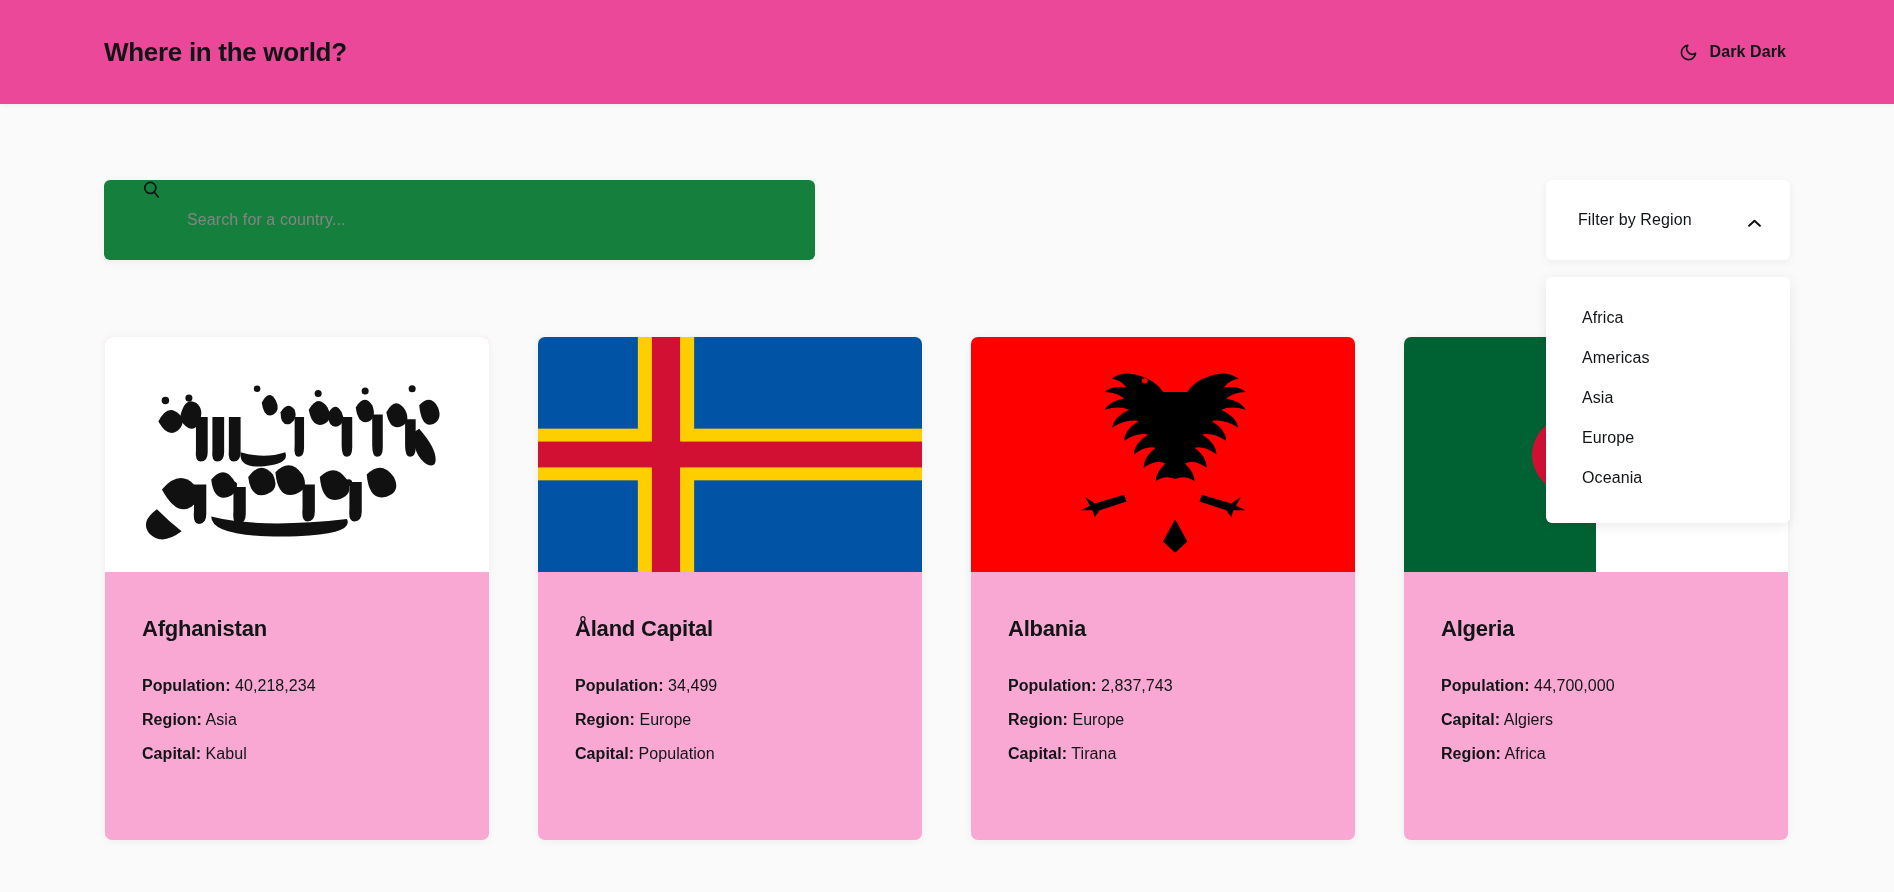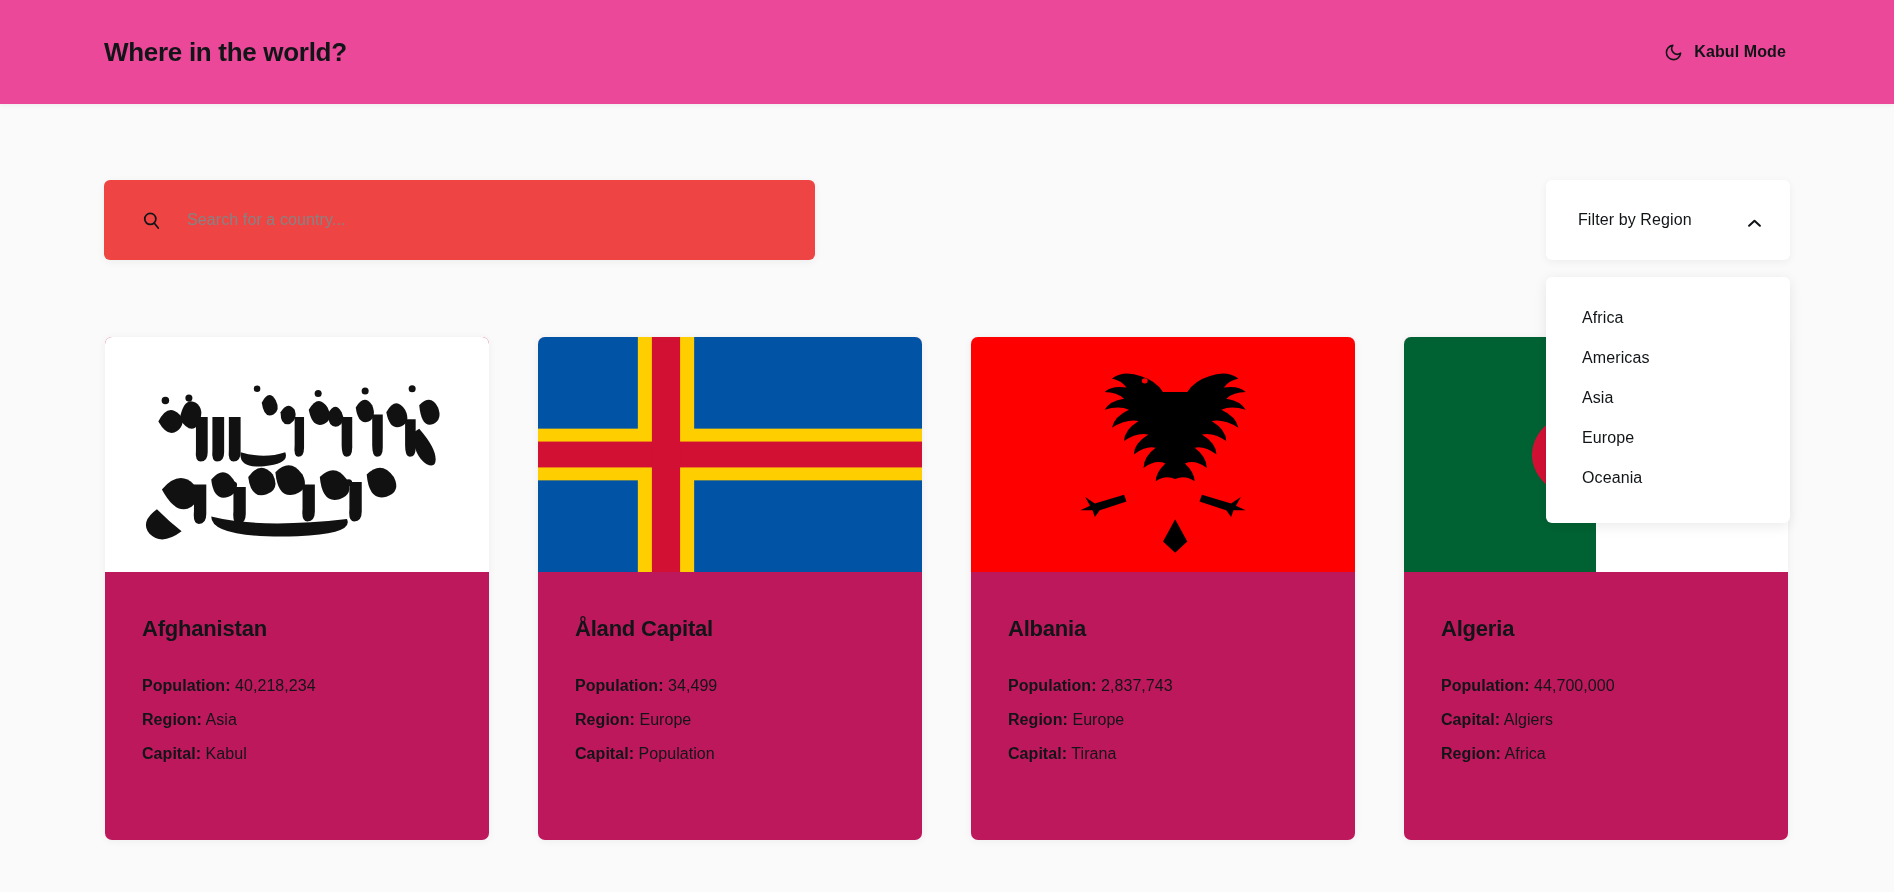--- a/index.html
+++ b/index.html
@@ -67,25 +67,25 @@
     width: 1686px;
     height: 80px;
   }
 
   .search-box {
     position: absolute;
     left: 0;
     top: 0;
     width: 711px;
     height: 80px;
-    background: #ef4444;
+    background: #15803d;
     border-radius: 6px;
     box-shadow: 0 2px 9px rgba(0,0,0,0.055);
     display: flex;
-    align-items: center;
+    align-items: flex-start;
     padding-left: 38px;
     gap: 26px;
   }
   .search-icon {
     width: 19px;
     height: 19px;
     flex: 0 0 auto;
     color: #111517;
   }
   .search-input {
@@ -161,21 +161,21 @@
     width: 1686px;
     display: grid;
     grid-template-columns: repeat(4, 384px);
     column-gap: 49px;
     row-gap: 74px;
     z-index: 5;
   }
   .card {
     width: 384px;
     height: 503px;
-    background: #be185d;
+    background: #f9a8d4;
     border-radius: 7px;
     box-shadow: 0 1px 9px rgba(0,0,0,0.055);
     overflow: hidden;
     cursor: pointer;
     display: flex;
     flex-direction: column;
   }
   .flag {
     width: 100%;
     height: 235px;
@@ -210,21 +210,21 @@
 
 <div class="header">
   <div class="header-title">Where in the world?</div>
 
   <button class="theme-toggle">
     <span class="moon-icon">
       <svg viewBox="0 0 24 24" fill="none" stroke="currentColor" stroke-width="2" stroke-linecap="round" stroke-linejoin="round" width="19" height="19">
         <path d="M21 12.79A9 9 0 1 1 11.21 3 7 7 0 0 0 21 12.79z"></path>
       </svg>
     </span>
-    <span class="theme-label">Kabul Mode</span>
+    <span class="theme-label">Dark Dark</span>
   </button>
 </div>
 
 <div class="controls">
 
   <div class="search-box">
     <span class="search-icon">
       <svg viewBox="0 0 24 24" fill="none" stroke="currentColor" stroke-width="2.2" stroke-linecap="round" width="19" height="19">
         <circle cx="10.5" cy="10" r="7"></circle>
         <line x1="15.6" y1="15.4" x2="20.5" y2="21.5"></line>

